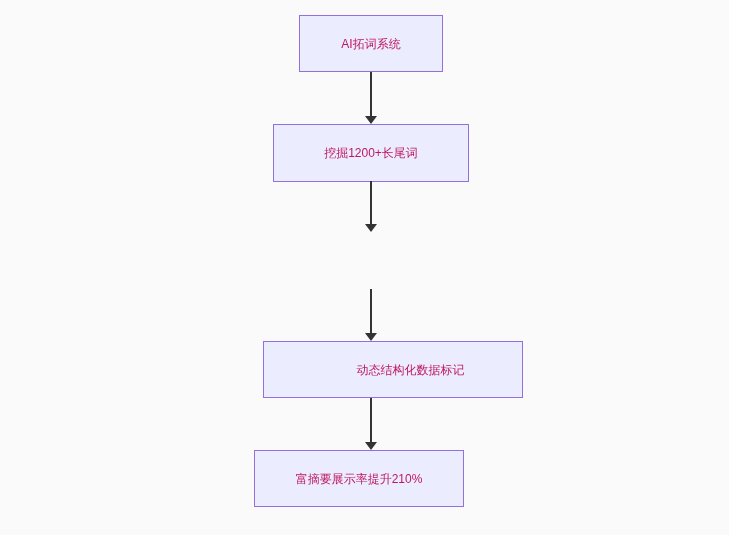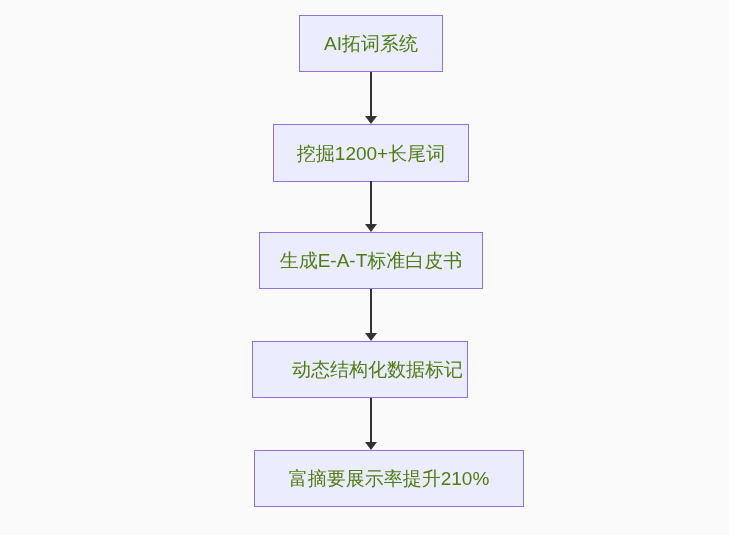--- a/index.html
+++ b/index.html
@@ -18,22 +18,22 @@
   .node {
     position: absolute;
     box-sizing: border-box;
     border: 1px solid #9370db;
     background: #ececff;
     display: flex;
     align-items: center;
     justify-content: center;
   }
   .node span {
-    font-size: 19px;
-    color: #4d7c0f;
+    font-size: 12px;
+    color: #be185d;
     white-space: nowrap;
     line-height: 1;
   }
   .edge {
     position: absolute;
     width: 13px;
   }
   .edge .line {
     position: absolute;
     left: 5.5px;
@@ -57,27 +57,24 @@
 <body style="background: rgb(250, 250, 250);">
 
 <div id="stage">
 
   <div class="node" id="node-0" style="left: 299px; top: 15px; width: 144px; height: 57px; background: rgb(236, 236, 255); border-color: rgb(147, 112, 219); color: rgb(51, 51, 51);">
     <span>AI拓词系统</span>
   </div>
   <div class="node" id="node-1" style="left: 273px; top: 124px; width: 196px; height: 58px; background: rgb(236, 236, 255); border-color: rgb(147, 112, 219); color: rgb(51, 51, 51);">
     <span>挖掘1200+长尾词</span>
   </div>
-  <div class="node" id="node-2" style="left: 259px; top: 232px; width: 224px; height: 57px; background: rgb(236, 236, 255); border-color: rgb(147, 112, 219); color: rgb(51, 51, 51);">
-    <span>生成E-A-T标准白皮书</span>
-  </div>
-  <div class="node" id="node-3" style="left: 252px; top: 341px; width: 216px; height: 57px; background: rgb(236, 236, 255); border-color: rgb(147, 112, 219); color: rgb(51, 51, 51); padding-left: 35px;">
+  <div class="node" id="node-3" style="left: 263px; top: 341px; width: 260px; height: 57px; background: rgb(236, 236, 255); border-color: rgb(147, 112, 219); color: rgb(51, 51, 51); padding-left: 35px;">
     <span>动态结构化数据标记</span>
   </div>
-  <div class="node" id="node-4" style="left: 254px; top: 450px; width: 270px; height: 57px; background: rgb(236, 236, 255); border-color: rgb(147, 112, 219); color: rgb(51, 51, 51);">
+  <div class="node" id="node-4" style="left: 254px; top: 450px; width: 210px; height: 57px; background: rgb(236, 236, 255); border-color: rgb(147, 112, 219); color: rgb(51, 51, 51);">
     <span>富摘要展示率提升210%</span>
   </div>
 
   <div class="edge" id="edge-0" style="left: 364.5px; top: 72px; height: 52px;">
     <div class="line" style="background: rgb(51, 51, 51);"></div>
     <div class="head" style="border-top-color: rgb(51, 51, 51);"></div>
   </div>
   <div class="edge" id="edge-1" style="left: 364.5px; top: 181px; height: 51px;">
     <div class="line" style="background: rgb(51, 51, 51);"></div>
     <div class="head" style="border-top-color: rgb(51, 51, 51);"></div>

